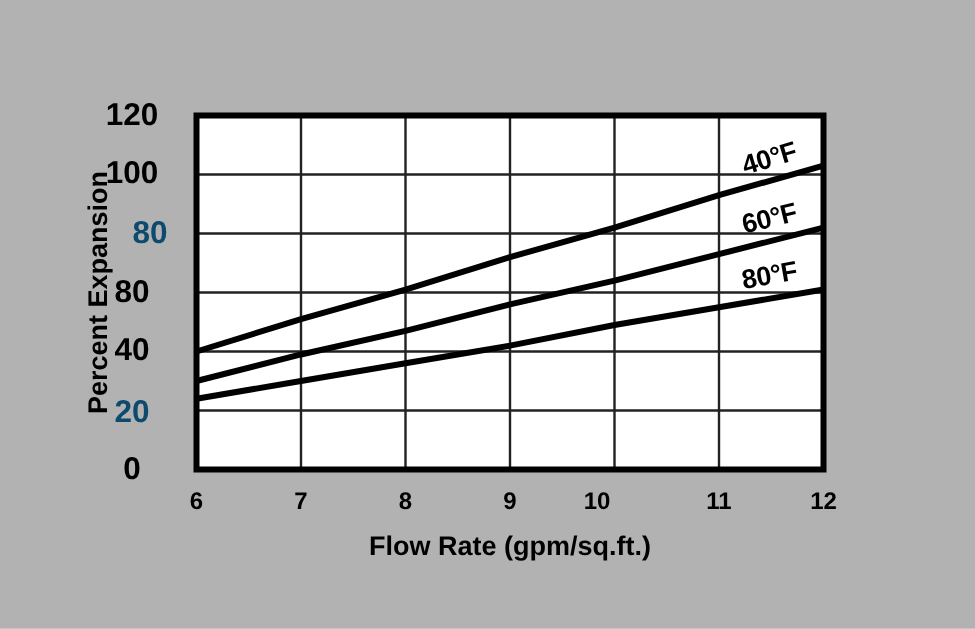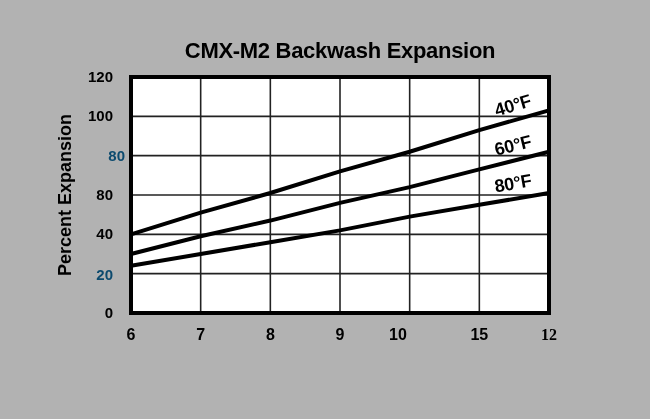--- a/index.html
+++ b/index.html
@@ -38,43 +38,43 @@
     font-size: 18px;
     transform: rotate(-90deg);
   }
   .xlabel {
     left: 128px; top: 354px; width: 424px;
     text-align: center;
     font-size: 18px;
   }
   .y-tick {
     width: 50px; height: 18px;
-    text-align: right;
-    font-size: 15px;
+    text-align: center;
+    font-size: 21px;
     line-height: 18px;
   }
   .x-tick {
     width: 44px; height: 18px;
     text-align: center;
     font-size: 16px;
     line-height: 18px;
     transform: translateX(-50%);
   }
   .series-label {
     font-size: 18px;
     transform: translate(-50%, -50%) rotate(var(--ang));
     letter-spacing: -0.3px;
   }
 </style>
 </head>
 <body>
 
 <div class="canvas" style="background: rgb(178, 178, 178);">
-  <div class="txt title">CMX-M2 Backwash Expansion</div>
   <div class="txt ylabel">Percent Expansion</div>
+  <div class="txt xlabel">Flow Rate (gpm/sq.ft.)</div>
   <svg id="plot" width="650" height="419" viewBox="0 0 650 419">
       <rect x="131" y="77" width="418" height="236" fill="#ffffff"></rect>
       <line x1="131" y1="273.6666666666667" x2="549" y2="273.6666666666667" stroke="#222222" stroke-width="1.6"></line>
       <line x1="131" y1="234.33333333333334" x2="549" y2="234.33333333333334" stroke="#222222" stroke-width="1.6"></line>
       <line x1="131" y1="195" x2="549" y2="195" stroke="#222222" stroke-width="1.6"></line>
       <line x1="131" y1="155.66666666666669" x2="549" y2="155.66666666666669" stroke="#222222" stroke-width="1.6"></line>
       <line x1="131" y1="116.33333333333331" x2="549" y2="116.33333333333331" stroke="#222222" stroke-width="1.6"></line>
       <line x1="200.66666666666666" y1="77" x2="200.66666666666666" y2="313" stroke="#222222" stroke-width="1.6"></line>
       <line x1="270.3333333333333" y1="77" x2="270.3333333333333" y2="313" stroke="#222222" stroke-width="1.6"></line>
       <line x1="340" y1="77" x2="340" y2="313" stroke="#222222" stroke-width="1.6"></line>
@@ -93,21 +93,21 @@
       <div class="txt y-tick" style="left: 75px; top: 146.667px; color: #0c4a6e;">80</div>
       <div class="txt y-tick" style="left: 63px; top: 107.333px; color: rgb(0, 0, 0);">100</div>
       <div class="txt y-tick" style="left: 63px; top: 68px; color: rgb(0, 0, 0);">120</div>
     </div>
   <div id="xticks">
       <div class="txt x-tick" style="left: 131px; top: 326px; color: rgb(0, 0, 0);">6</div>
       <div class="txt x-tick" style="left: 200.667px; top: 326px; color: rgb(0, 0, 0);">7</div>
       <div class="txt x-tick" style="left: 270.333px; top: 326px; color: rgb(0, 0, 0);">8</div>
       <div class="txt x-tick" style="left: 340px; top: 326px; color: rgb(0, 0, 0);">9</div>
       <div class="txt x-tick" style="left: 398px; top: 326px; color: rgb(0, 0, 0);">10</div>
-      <div class="txt x-tick" style="left: 479.333px; top: 326px; color: rgb(0, 0, 0);">15</div>
-      <div class="txt x-tick" style="left: 549px; top: 326px; color: rgb(0, 0, 0); font-family: Liberation Serif, serif;">12</div>
+      <div class="txt x-tick" style="left: 479.333px; top: 326px; color: rgb(0, 0, 0);">11</div>
+      <div class="txt x-tick" style="left: 549px; top: 326px; color: rgb(0, 0, 0);">12</div>
     </div>
   <div id="slabels">
       <div class="txt series-label" style="left: 513px; top: 105.596px; --ang: -16.5deg; color: rgb(0, 0, 0);">40°F</div>
       <div class="txt series-label" style="left: 513px; top: 145.88px; --ang: -13.7deg; color: rgb(0, 0, 0);">60°F</div>
       <div class="txt series-label" style="left: 513px; top: 184.131px; --ang: -9.9deg; color: rgb(0, 0, 0);">80°F</div>
     </div>
 </div>
 
 </body></html>

